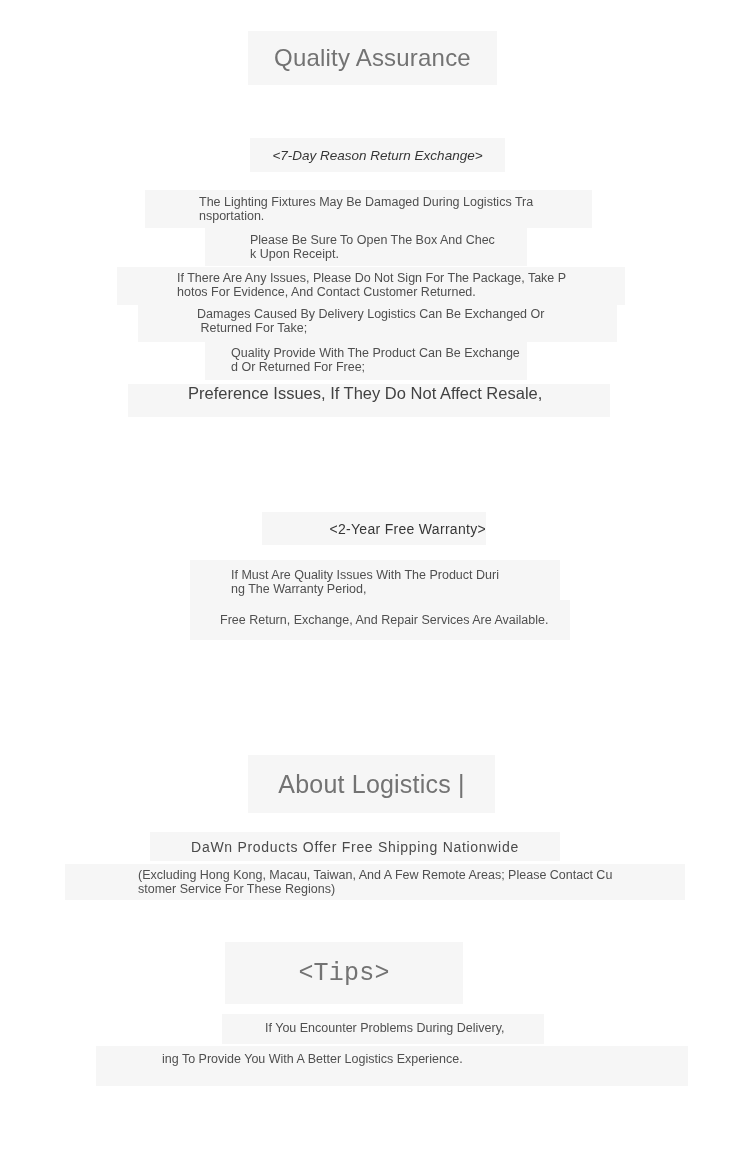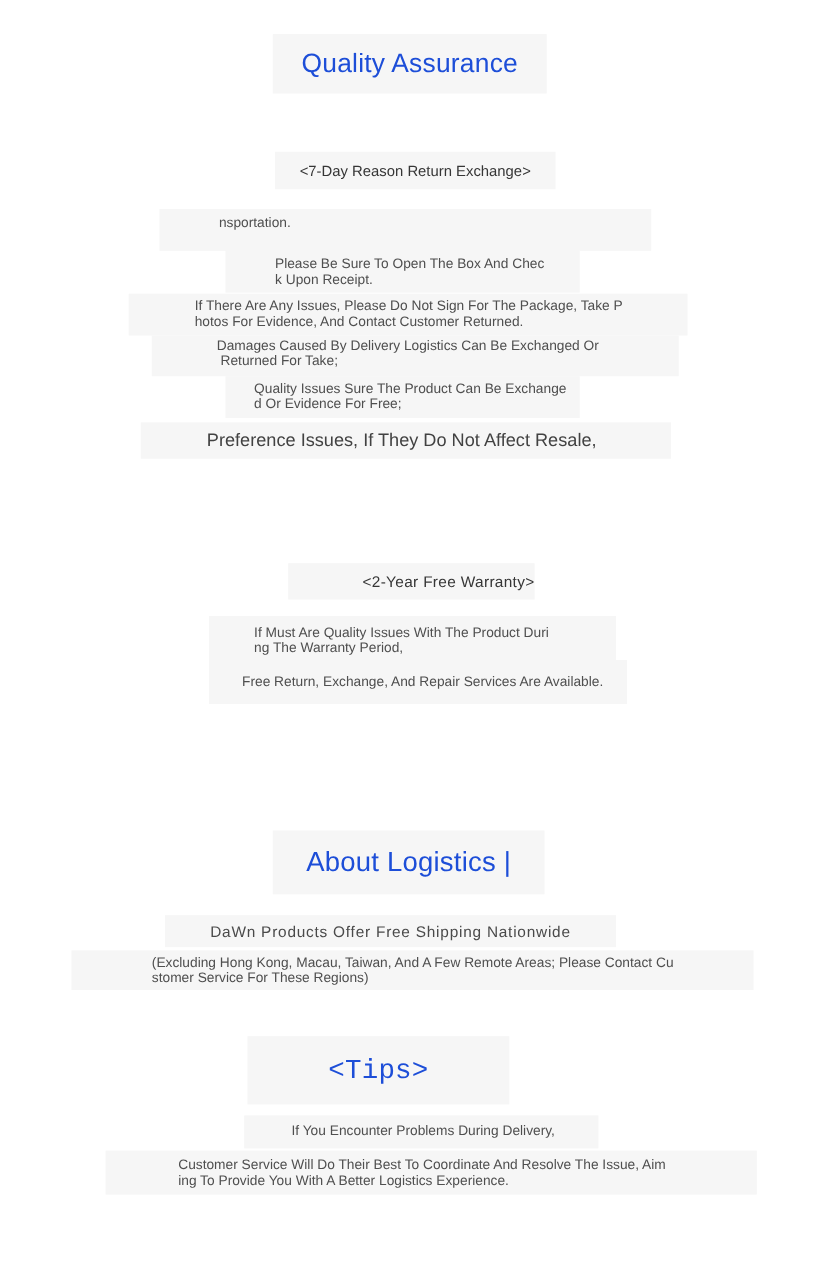--- a/index.html
+++ b/index.html
@@ -24,21 +24,21 @@
     line-height: 14.4px;
     color: #4f4f4f;
   }
   .center-flex {
     display: flex;
     align-items: center;
     justify-content: center;
   }
   .h1 {
     font-size: 24px;
-    color: #1d4ed8;
+    color: #737373;
     letter-spacing: 0.2px;
     white-space: pre;
   }
   .h2 {
     font-size: 13.5px;
     color: #363636;
     white-space: pre;
   }
   .h2b {
     font-size: 14px;
@@ -52,27 +52,27 @@
     white-space: pre;
   }
   .dawn-line {
     font-size: 14px;
     color: #4a4a4a;
     letter-spacing: 0.7px;
     white-space: pre;
   }
   
   .qa-title-box   { left: 248px; top: 31px;  width: 249px; height: 54px; }
-  .qa-sub-box     { left: 250px; top: 138px; width: 255px; height: 34px; }
+  .qa-sub-box     { left: 250px; top: 138px; width: 255px; height: 34px; font-style: italic; }
   .qa-b1          { left: 145px; top: 190px; width: 447px; height: 38px; padding: 5px 0 0 54px; }
   .qa-b2          { left: 205px; top: 228px; width: 322px; height: 38px; padding: 5px 0 0 45px; }
   .qa-b3          { left: 117px; top: 267px; width: 508px; height: 38px; padding: 4px 0 0 60px; }
   .qa-b4          { left: 138px; top: 305px; width: 479px; height: 37px; padding: 2px 0 0 59px; }
   .qa-b5          { left: 205px; top: 342px; width: 322px; height: 38px; padding: 4px 0 0 26px; }
-  .qa-b6          { left: 128px; top: 384px; width: 482px; height: 33px; padding-left: 60px; display: flex; align-items: center; }
+  .qa-b6          { left: 128px; top: 384px; width: 482px; height: 33px; padding-left: 60px; display: flex; align-items: flex-start; }
   .qa-b7          { left: 205px; top: 417px; width: 322px; height: 39px; padding: 4px 0 0 47px; }
   .wr-title-box   { left: 262px; top: 512px; width: 224px; height: 33px; justify-content: flex-end; }
   .wr-b1          { left: 190px; top: 560px; width: 370px; height: 40px; padding: 8px 0 0 41px; }
   .wr-b2          { left: 190px; top: 600px; width: 380px; height: 40px; padding: 13px 0 0 30px; }
   
   .al-title-box   { left: 248px; top: 755px; width: 247px; height: 58px; }
   .al-title       { font-size: 25px; }
   .al-dawn-box    { left: 150px; top: 832px; width: 410px; height: 29px; }
   .al-excl-box    { left: 65px;  top: 864px; width: 620px; height: 36px; padding: 4px 0 0 73px; }
   
@@ -88,41 +88,42 @@
 
   <div class="box qa-title-box center-flex">
     <span class="h1">Quality Assurance</span>
   </div>
 
   <div class="box qa-sub-box center-flex">
     <span class="h2">&lt;7-Day Reason Return Exchange&gt;</span>
   </div>
 
   <div class="box qa-b1">
+    <div class="ln">The Lighting Fixtures May Be Damaged During Logistics Tra</div>
     <div class="ln">nsportation.</div>
   </div>
 
   <div class="box qa-b2">
     <div class="ln">Please Be Sure To Open The Box And Chec</div>
     <div class="ln">k Upon Receipt.</div>
   </div>
 
   <div class="box qa-b3">
     <div class="ln">If There Are Any Issues, Please Do Not Sign For The Package, Take P</div>
     <div class="ln">hotos For Evidence, And Contact Customer Returned.</div>
   </div>
 
   <div class="box qa-b4">
     <div class="ln">Damages Caused By Delivery Logistics Can Be Exchanged Or</div>
     <div class="ln"> Returned For Take;</div>
   </div>
 
   <div class="box qa-b5">
-    <div class="ln">Quality Issues Sure The Product Can Be Exchange</div>
-    <div class="ln">d Or Evidence For Free;</div>
+    <div class="ln">Quality Provide With The Product Can Be Exchange</div>
+    <div class="ln">d Or Returned For Free;</div>
   </div>
 
   <div class="box qa-b6">
     <span class="emph">Preference Issues, If They Do Not Affect Resale,</span>
   </div>
 
 
   <div class="box wr-title-box center-flex">
     <span class="h2b">&lt;2-Year Free Warranty&gt;</span>
   </div>
@@ -151,17 +152,16 @@
 
   <div class="box tp-title-box center-flex">
     <span class="h1 tp-title">&lt;Tips&gt;</span>
   </div>
 
   <div class="box tp-b1">
     <div class="ln">If You Encounter Problems During Delivery,</div>
   </div>
 
   <div class="box tp-b2">
-    <div class="ln">Customer Service Will Do Their Best To Coordinate And Resolve The Issue, Aim</div>
     <div class="ln">ing To Provide You With A Better Logistics Experience.</div>
   </div>
 
 </div>
 
 </body></html>

